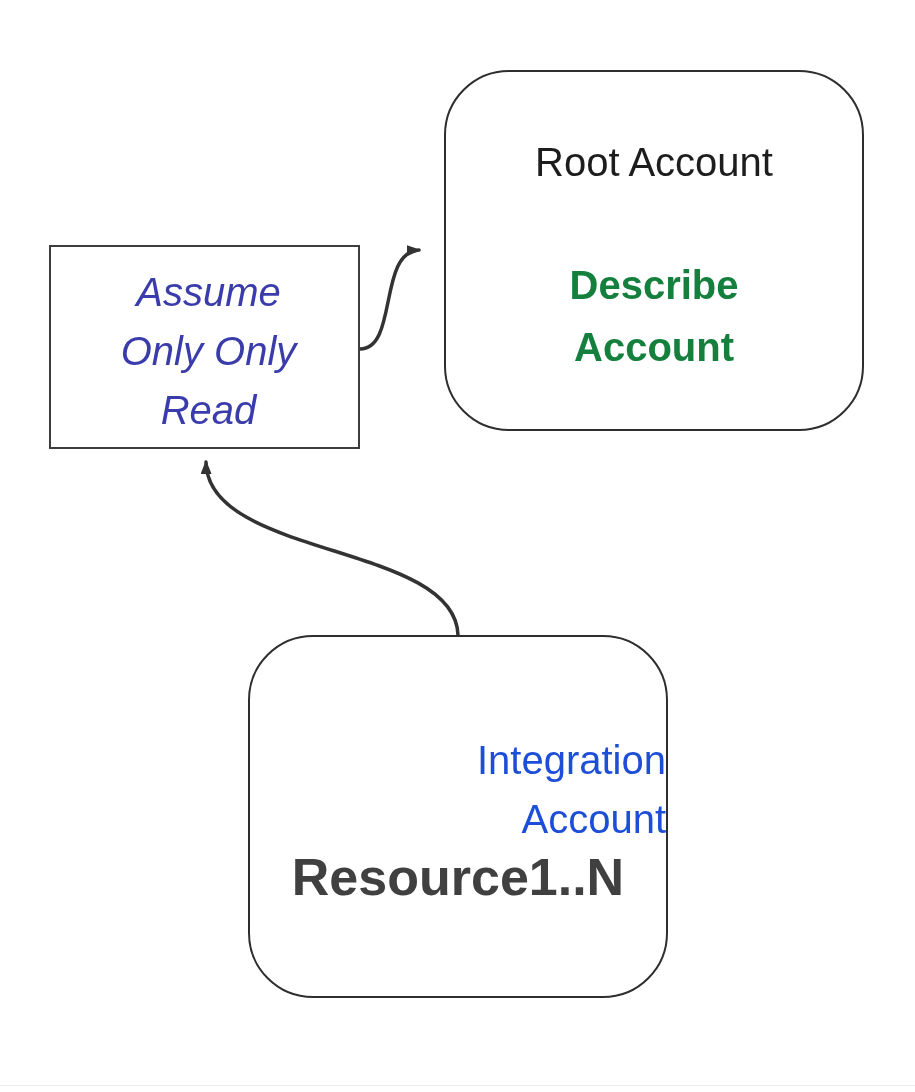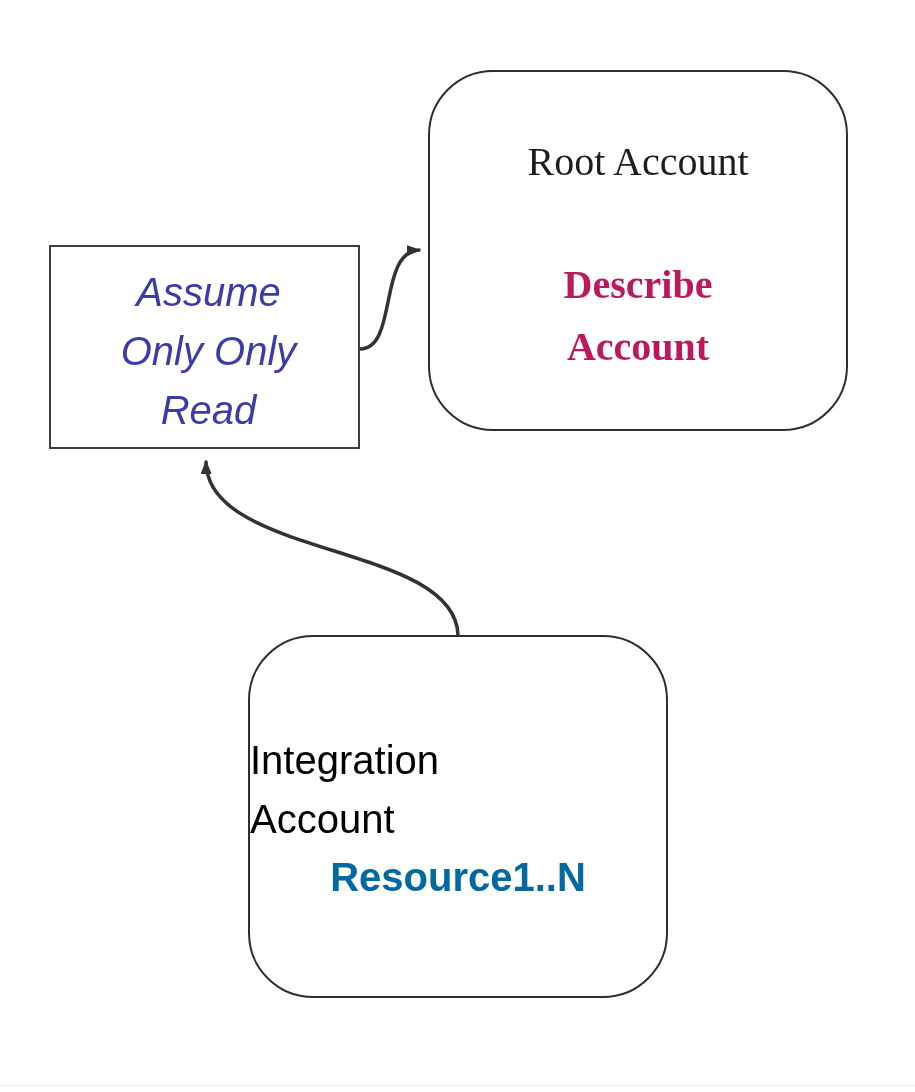--- a/index.html
+++ b/index.html
@@ -29,25 +29,24 @@
   .node {
     position: absolute;
     background: #ffffff;
     border: 2px solid #2e2e2e;
     box-sizing: border-box;
   }
   .node-rounded {
     border-radius: 65px;
   }
   .node-root {
-    left: 428px;
+    left: 444px;
     top: 70px;
     width: 420px;
     height: 361px;
-    font-family: Liberation Serif, serif;
   }
   .node-assume {
     left: 49px;
     top: 245px;
     width: 311px;
     height: 204px;
     border-color: #3d3d3d;
   }
   .node-integration {
     left: 248px;
@@ -67,54 +66,54 @@
   }
   .node-action {
     position: absolute;
     left: 0;
     right: 0;
     top: 182px;
     text-align: center;
     font-size: 40px;
     line-height: 62px;
     font-weight: bold;
-    color: #be185d;
+    color: #15803d;
   }
   .assume-label {
     position: absolute;
     left: 0;
     right: 0;
     top: 16px;
     text-align: center;
     font-size: 40px;
     line-height: 59px;
     font-style: italic;
     color: #3b3cab;
     padding-left: 8px;
   }
   .int-title {
     position: absolute;
     left: 0;
     right: 0;
     top: 94px;
-    text-align: left;
+    text-align: right;
     font-size: 40px;
     line-height: 59px;
-    color: #000000;
+    color: #1d4ed8;
   }
   .int-resources {
     position: absolute;
     left: 0;
     right: 0;
     top: 211px;
     text-align: center;
-    font-size: 40px;
+    font-size: 52px;
     line-height: 59px;
     font-weight: bold;
-    color: #0369a1;
+    color: #404040;
   }
   .footer-line {
     position: absolute;
     left: 0;
     top: 1085px;
     width: 915px;
     height: 1px;
     background: #ececec;
   }
 </style>

